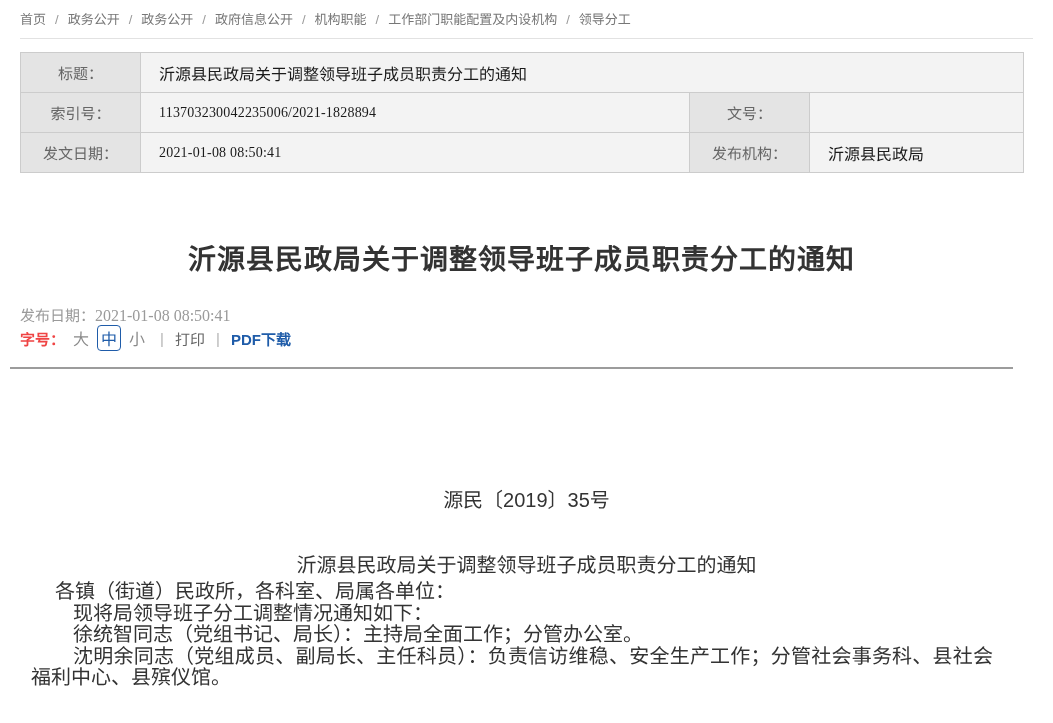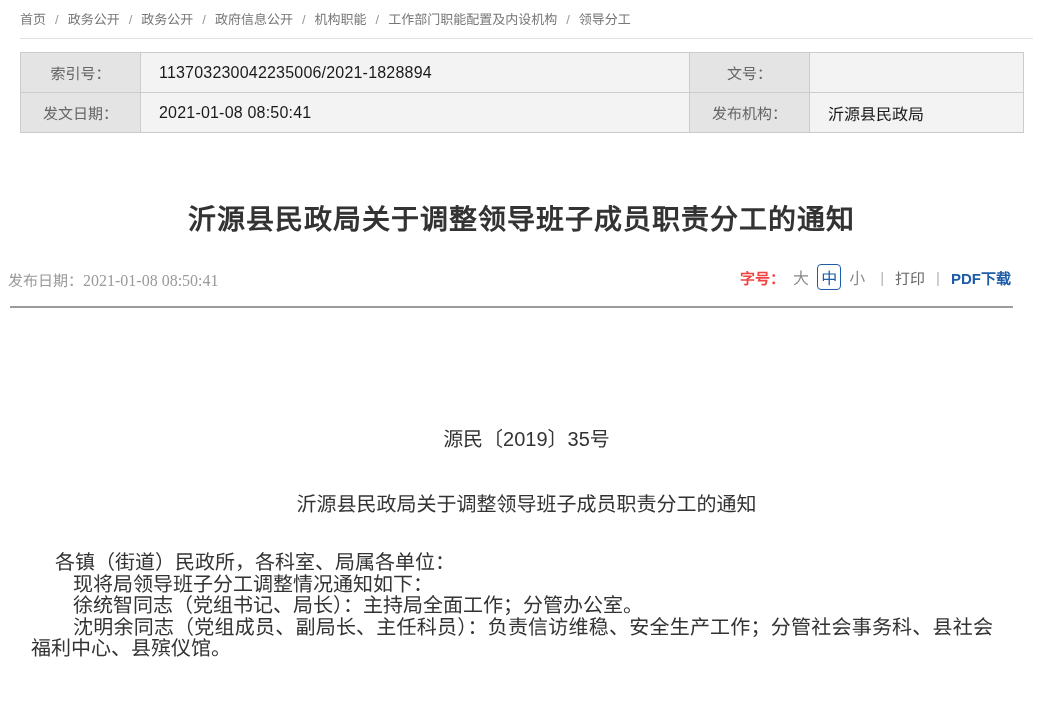--- a/index.html
+++ b/index.html
@@ -38,34 +38,35 @@
   }
   .meta-table td.lbl{
     background:var(--label-bg);
     color:#666;text-align:center;
   }
   .meta-table td.val{
     background:var(--value-bg);
     color:#1a1a1a;padding-left:18px;font-size:16px;
   }
   .meta-table td.val.num{
-    font-family:Liberation Sans, sans-serif;
-    font-size:16px;letter-spacing:.2px;
+    font-family:Liberation Serif, serif;
+    font-size:14px;letter-spacing:.2px;
   }
   
   .article-title{
     margin:64px 20px 0;width:1003px;
     text-align:center;
     font-size:28px;font-weight:bold;color:#333;
     letter-spacing:1px;
   }
   .article-bar{
-    margin:27px 8px 0;width:1003px;
-    display:flex;justify-content:space-between;align-items:flex-end;
+    margin:27px 20px 0;width:1003px;
+    display:flex;justify-content:space-between;align-items:flex-start;
     font-size:15px;
+    flex-direction:column;
   }
   .pub-date{color:#9a9a9a;}
   .pub-date .num{font-family:"Liberation Serif","DejaVu Serif",serif;font-size:16px;}
   .tools{display:flex;align-items:center;}
   .fs-label{color:#ef4444;font-weight:bold;margin-right:4px;}
   .fs-btn{text-decoration:none;cursor:pointer;color:#8a8a8a;margin:0 4px;font-size:16px;}
   .fs-btn.active{
     color:var(--accent-blue);
     border:1px solid var(--accent-blue);
     border-radius:4px;
@@ -78,38 +79,42 @@
     margin:16px 0 0 10px;width:1003px;height:0;
     border:none;border-top:2px solid var(--divider-gray);
   }
   
   .article-body{
     margin:0 31px;width:991px;
     font-size:20px;color:#333;line-height:21.5px;
   }
   .doc-number{margin-top:121px;text-align:center;}
   .doc-title{margin-top:43px;text-align:center;}
-  .paragraphs{margin-top:37px;width:962px;}
+  .paragraphs{margin-top:6px;width:962px;font-family:Liberation Mono, monospace;}
   .para{text-align:justify;}
   .para.indent1{text-indent:24px;}
   .para.indent2{text-indent:42px;}
 </style>
 </head>
 <body>
 
 <nav class="breadcrumb"><a class="bc-item">首页</a><span class="bc-sep">/</span><a class="bc-item">政务公开</a><span class="bc-sep">/</span><a class="bc-item">政务公开</a><span class="bc-sep">/</span><a class="bc-item">政府信息公开</a><span class="bc-sep">/</span><a class="bc-item">机构职能</a><span class="bc-sep">/</span><a class="bc-item">工作部门职能配置及内设机构</a><span class="bc-sep">/</span><a class="bc-item">领导分工</a></nav>
 
 <table class="meta-table">
   <colgroup>
     <col style="width:120px">
       <col style="width:549px">
       <col style="width:120px">
       <col style="width:214px">
   </colgroup>
   <tbody>
+    <tr>
+      <td class="lbl">标题：</td>
+      <td class="val" colspan="3">沂源县民政局关于调整领导班子成员职责分工的通知</td>
+    </tr>
     <tr>
       <td class="lbl">索引号：</td>
       <td class="val num">113703230042235006/2021-1828894</td>
       <td class="lbl">文号：</td>
       <td class="val"></td>
     </tr>
     <tr>
       <td class="lbl">发文日期：</td>
       <td class="val num">2021-01-08 08:50:41</td>
       <td class="lbl">发布机构：</td>

